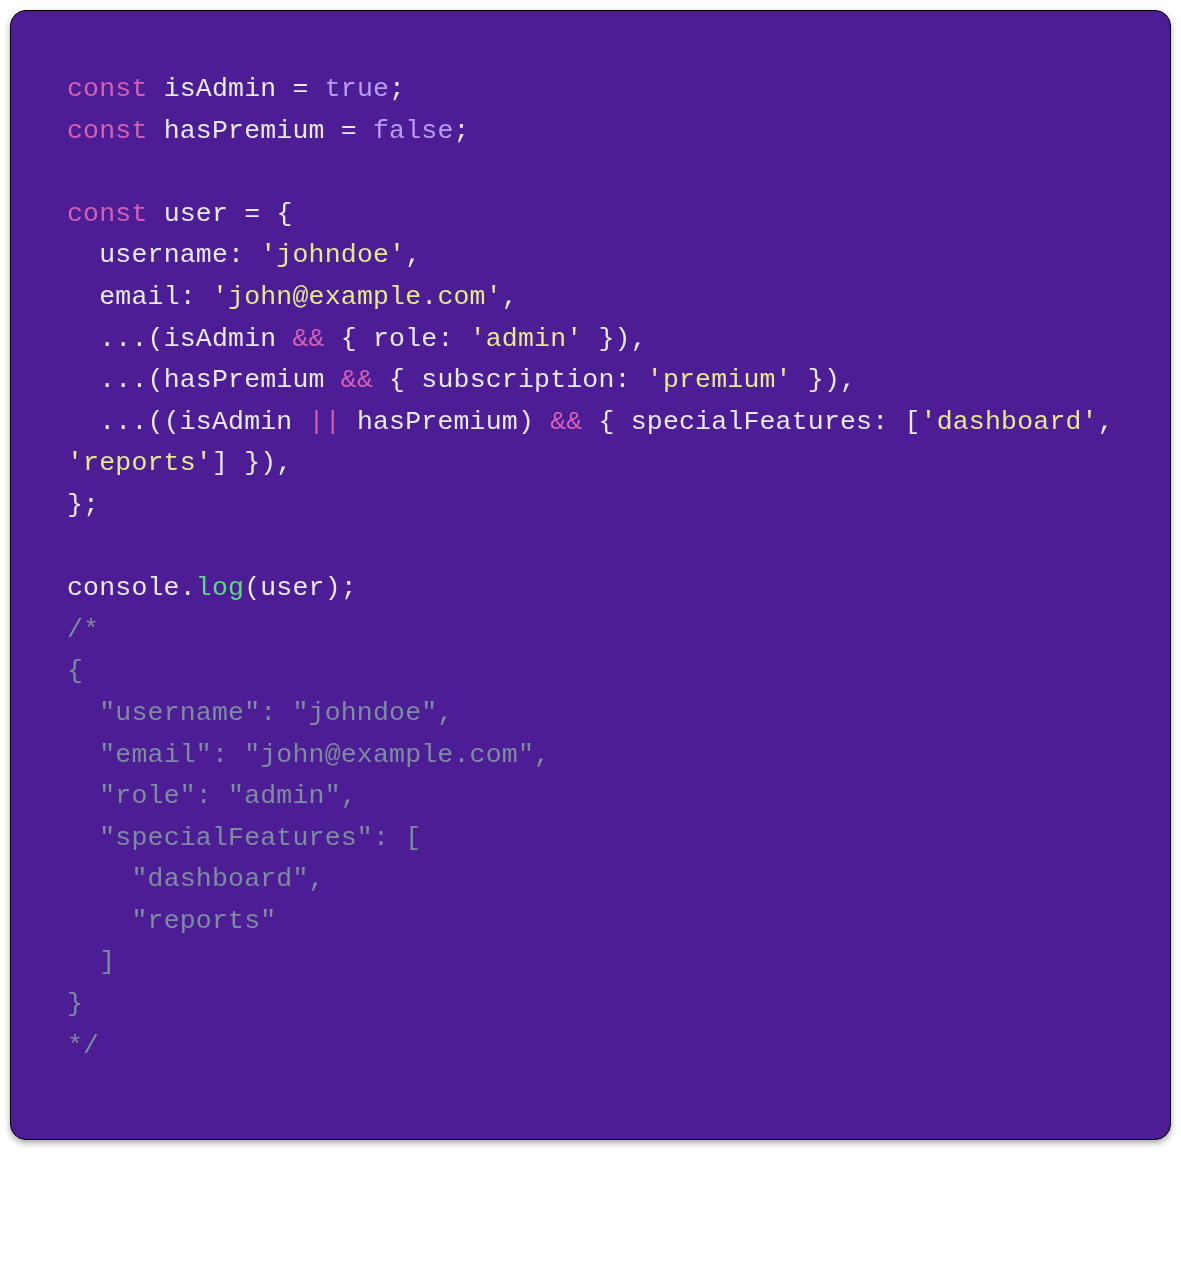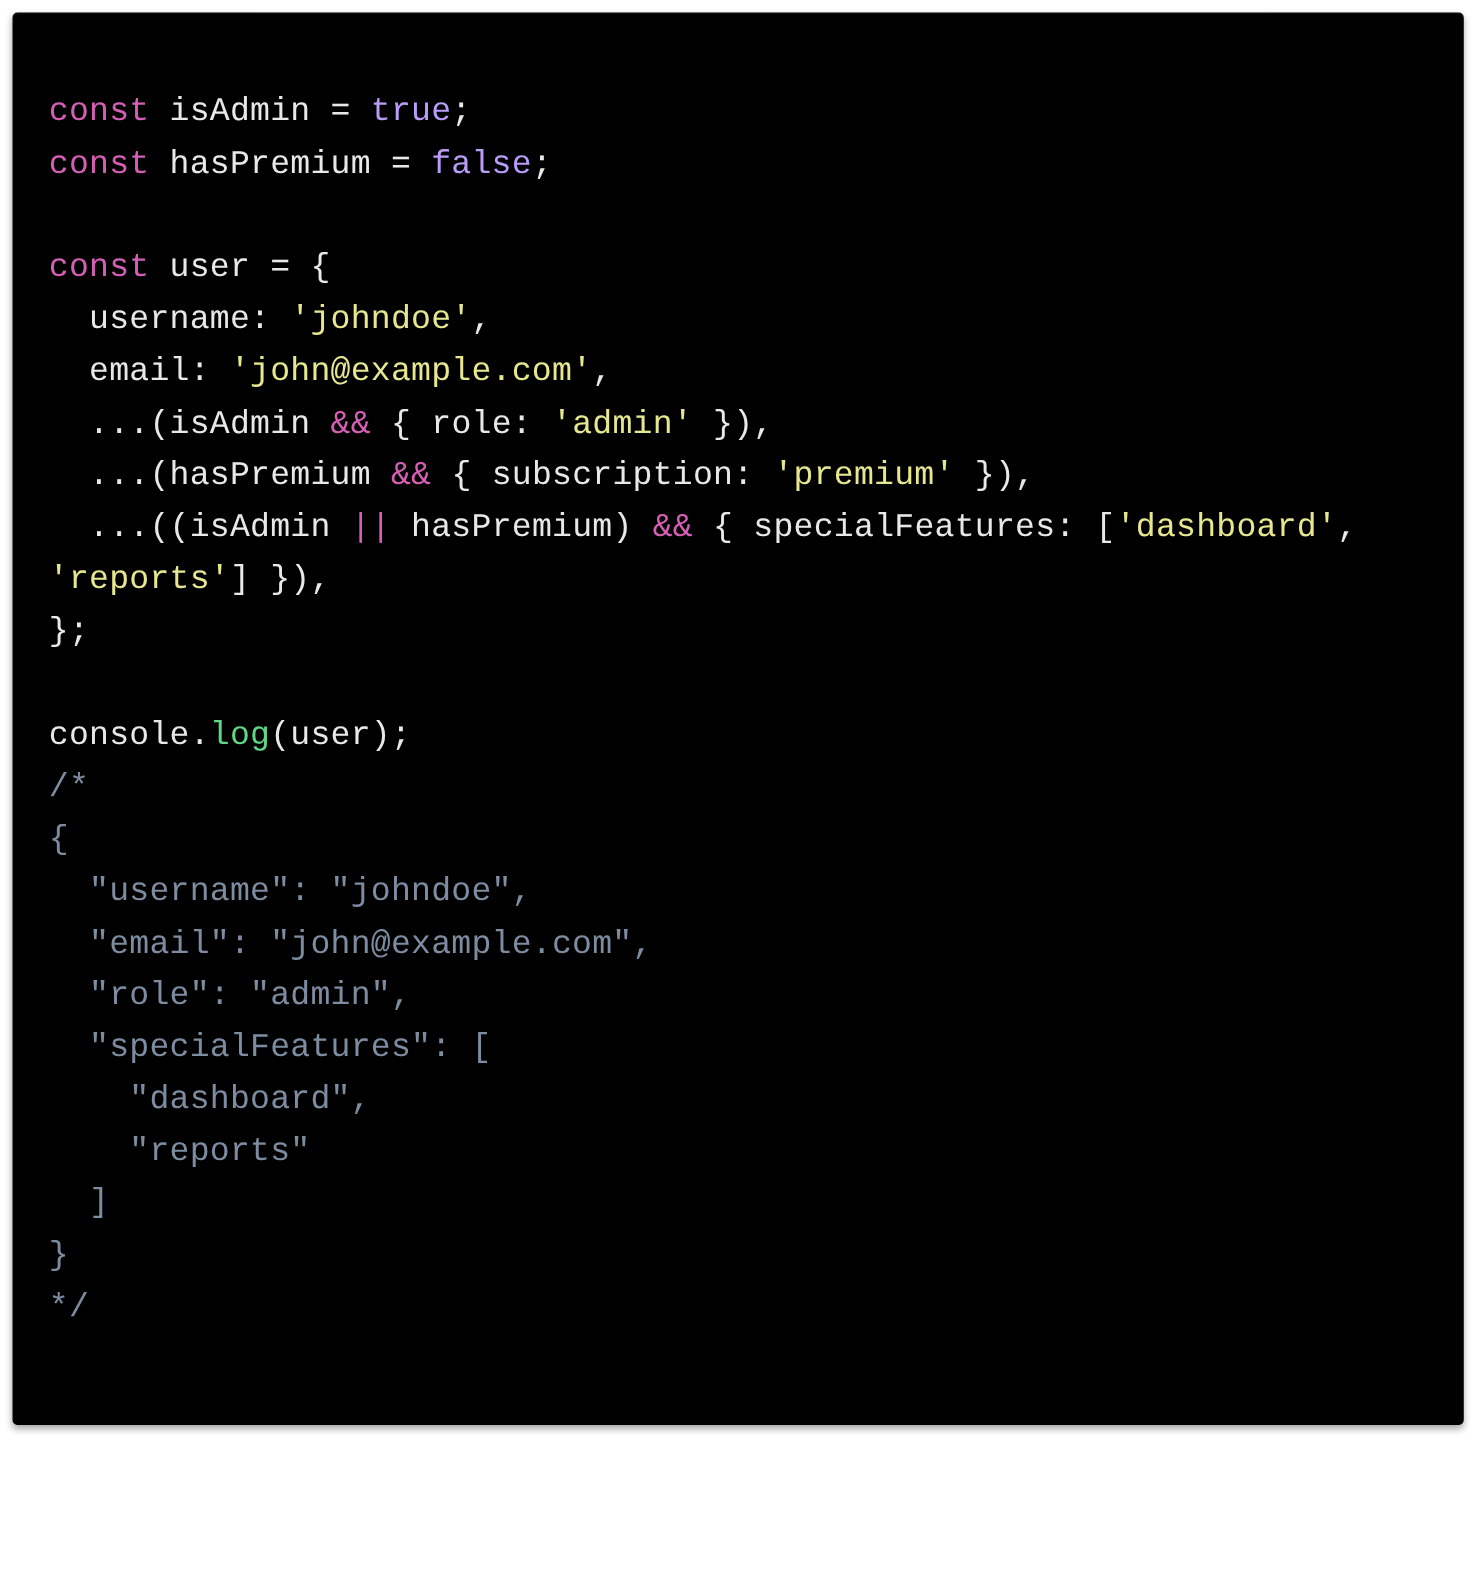--- a/index.html
+++ b/index.html
@@ -8,24 +8,24 @@
     width: 1181px;
     height: 1272px;
     background: #ffffff;
     font-family: "SFMono-Regular", ui-monospace, "Menlo", "Consolas", "Liberation Mono", monospace;
   }
   .frame {
     box-sizing: border-box;
     margin: 10px;
     width: 1161px;
     height: 1130px;
-    background: #000000;
+    background: #4c1d95;
     border: 1px solid #000;
-    border-radius: 4px;
-    padding: 58px 40px 40px 28px;
+    border-radius: 16px;
+    padding: 58px 40px 40px 56px;
     box-shadow: 0 3px 6px rgba(0,0,0,0.35);
     overflow: hidden;
   }
   pre.code {
     margin: 0;
     font-family: inherit;
     font-size: 26.5px;
     line-height: 1.57;
     color: #e6e6e6;
     white-space: pre-wrap;

